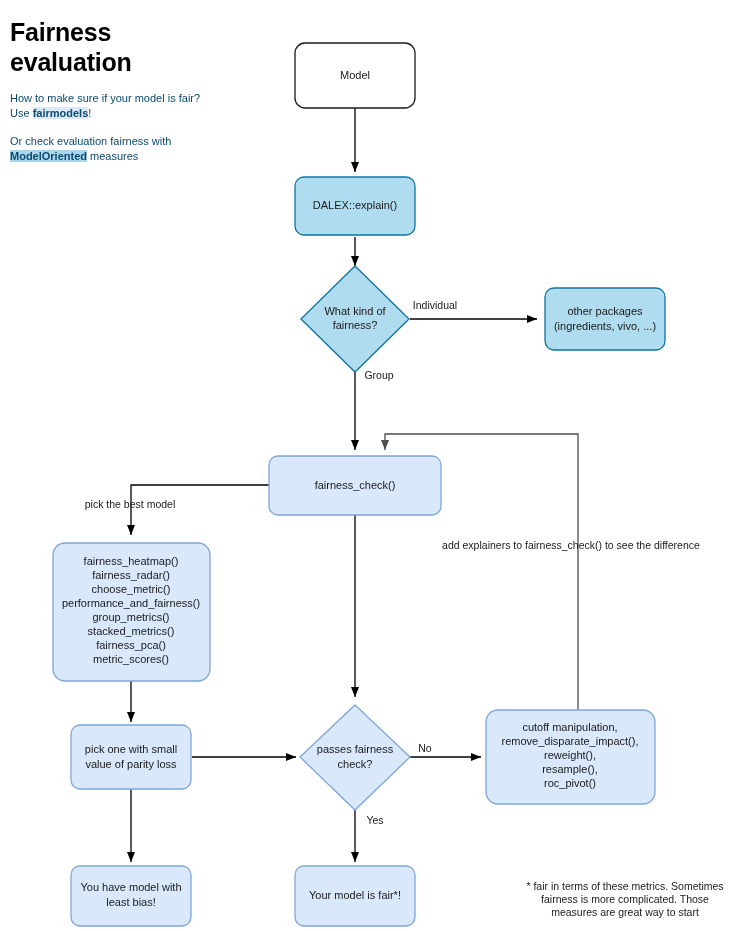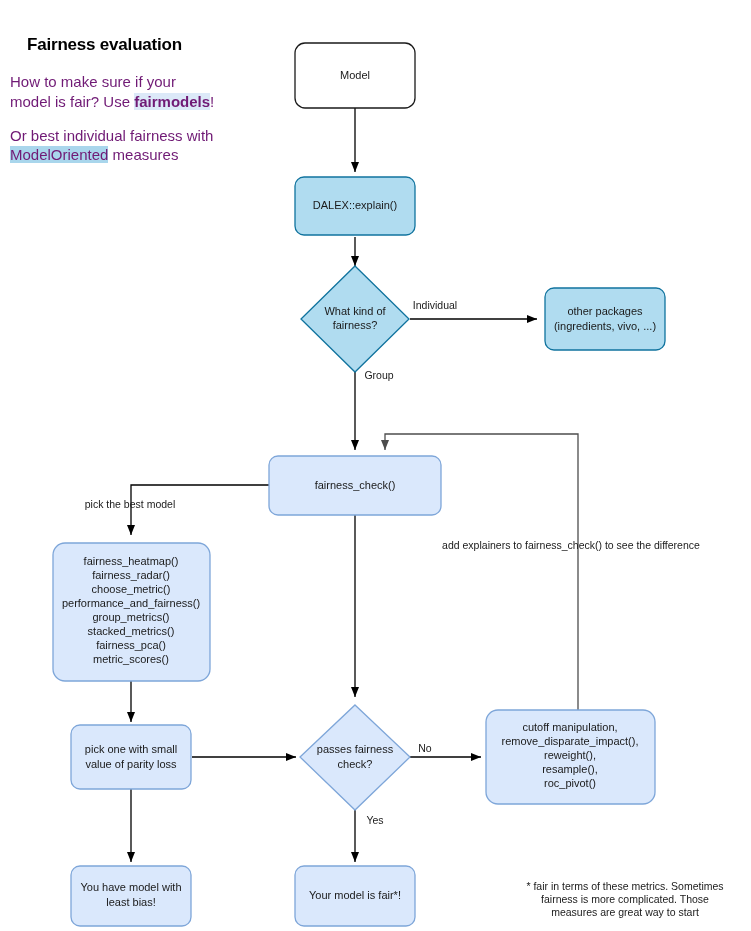--- a/index.html
+++ b/index.html
@@ -11,35 +11,35 @@
     font-family: "Liberation Sans", sans-serif;
     color: #000000;
     position: relative;
     overflow: hidden;
   }
   #canvas { position: absolute; inset: 0; width: 751px; height: 931px; }
 
   
   .panel { position: absolute; left: 10px; top: 18px; width: 205px; }
   .panel h1 {
-    margin: 17px;
-    font-size: 17px;
+    margin: 0;
+    font-size: 25px;
     font-weight: bold;
     line-height: 1.18;
     letter-spacing: -0.2px;
     color: #000;
   }
   .panel p {
     margin: 14px 0 0 0;
-    font-size: 15px;
+    font-size: 11px;
     line-height: 1.32;
-    color: #701a75;
+    color: #0c4a6e;
   }
   .hl-light { background: #dce9f8; font-weight: bold; }
-  .hl-strong { background: #a9d6ec; font-weight: normal; }
+  .hl-strong { background: #a9d6ec; font-weight: bold; }
 
   
   .ntext {
     font-family: "Liberation Sans", sans-serif;
     font-size: 11px;
     fill: #1a1a1a;
     text-anchor: middle;
     dominant-baseline: middle;
   }
   .etext {
@@ -57,21 +57,21 @@
   }
   .edge { fill: none; stroke: #000000; stroke-width: 1.3; }
   .edge-gray { fill: none; stroke: #4d4d4d; stroke-width: 1.3; }
 </style>
 </head>
 <body>
 
 <div class="panel">
   <h1>Fairness evaluation</h1>
   <p><span>How to make sure if your model is fair? Use </span><span class="hl-light">fairmodels</span><span>!</span></p>
-  <p><span>Or best individual fairness with </span><span class="hl-strong">ModelOriented</span><span> measures</span></p>
+  <p><span>Or check evaluation fairness with </span><span class="hl-strong">ModelOriented</span><span> measures</span></p>
 </div>
 
 <svg id="canvas" viewBox="0 0 751 931">
   <defs>
     <marker id="arrow" markerWidth="9" markerHeight="9" refX="8" refY="3.2" orient="auto" markerUnits="strokeWidth">
       <path d="M0,0 L8,3.2 L0,6.4 z" fill="#000000"></path>
     </marker>
     <marker id="arrow-gray" markerWidth="9" markerHeight="9" refX="8" refY="3.2" orient="auto" markerUnits="strokeWidth">
       <path d="M0,0 L8,3.2 L0,6.4 z" fill="#4d4d4d"></path>
     </marker>

